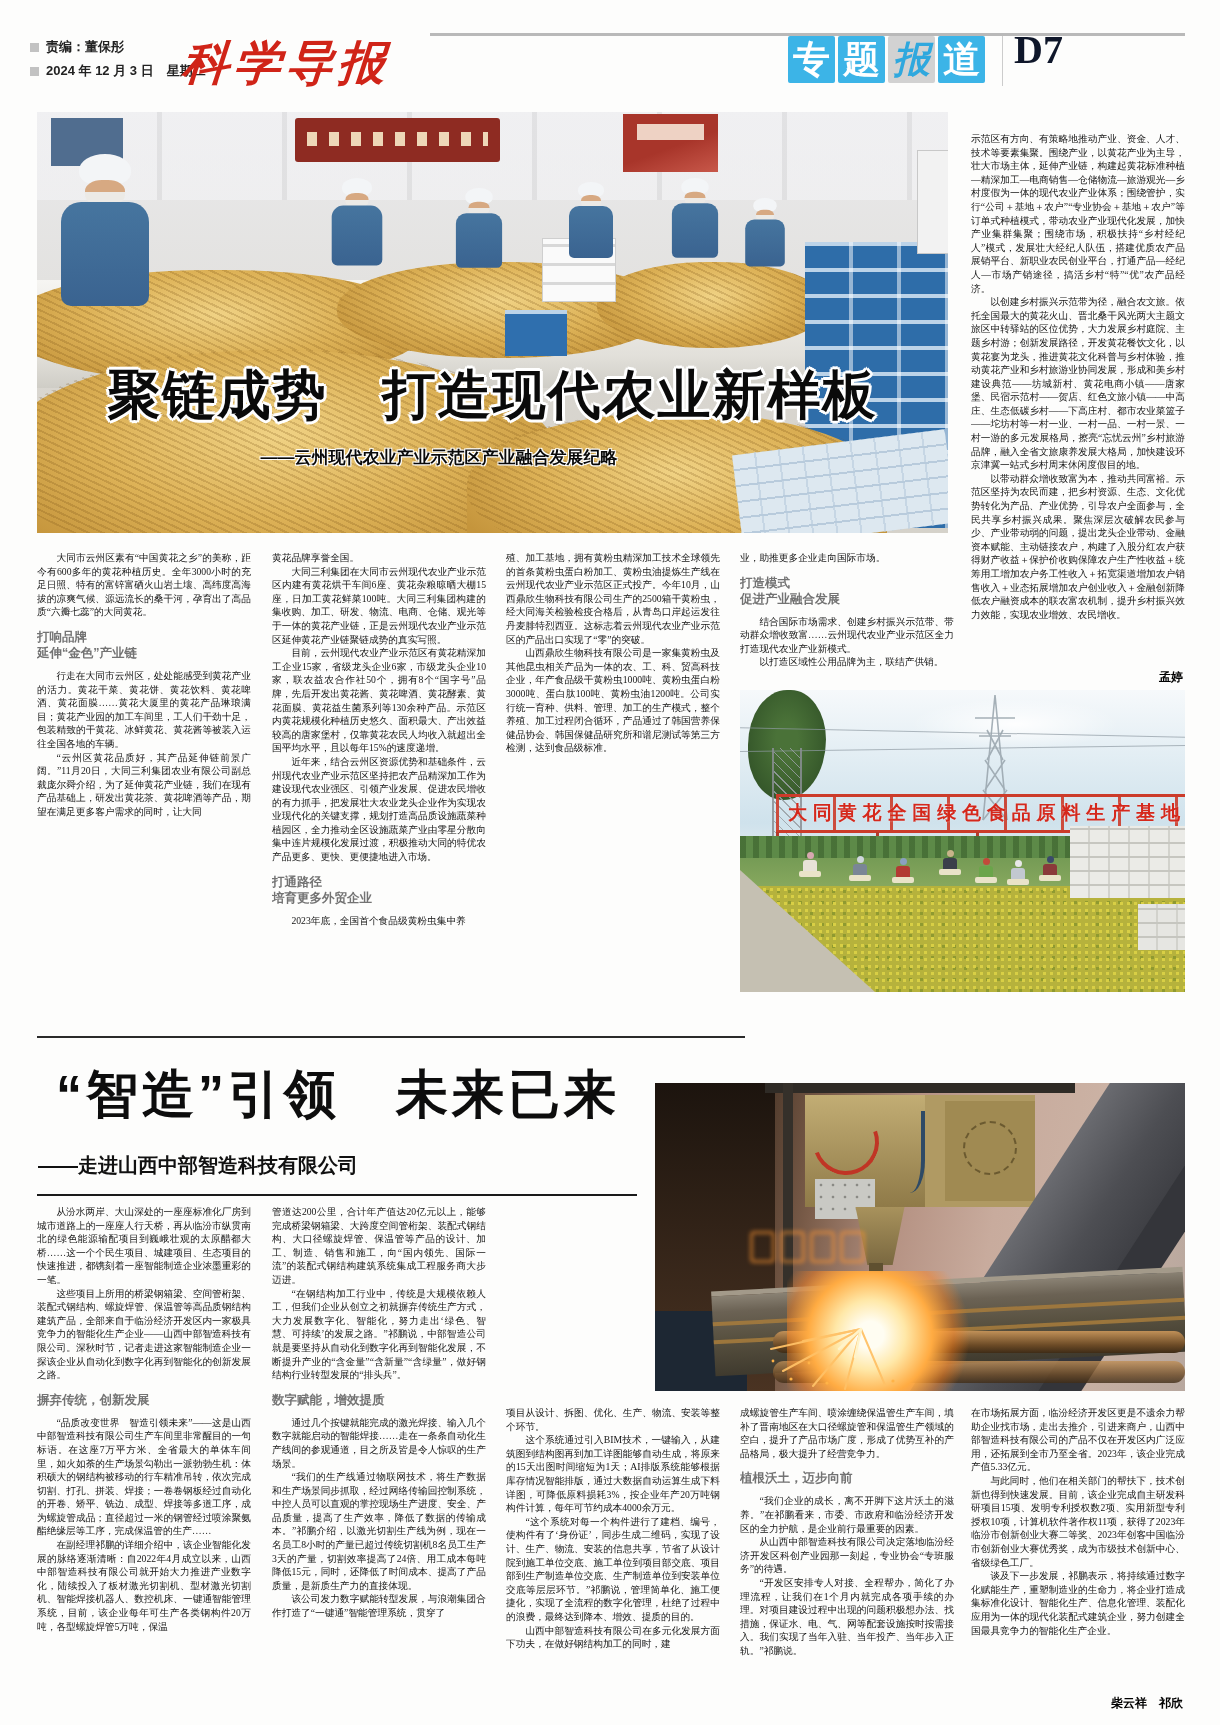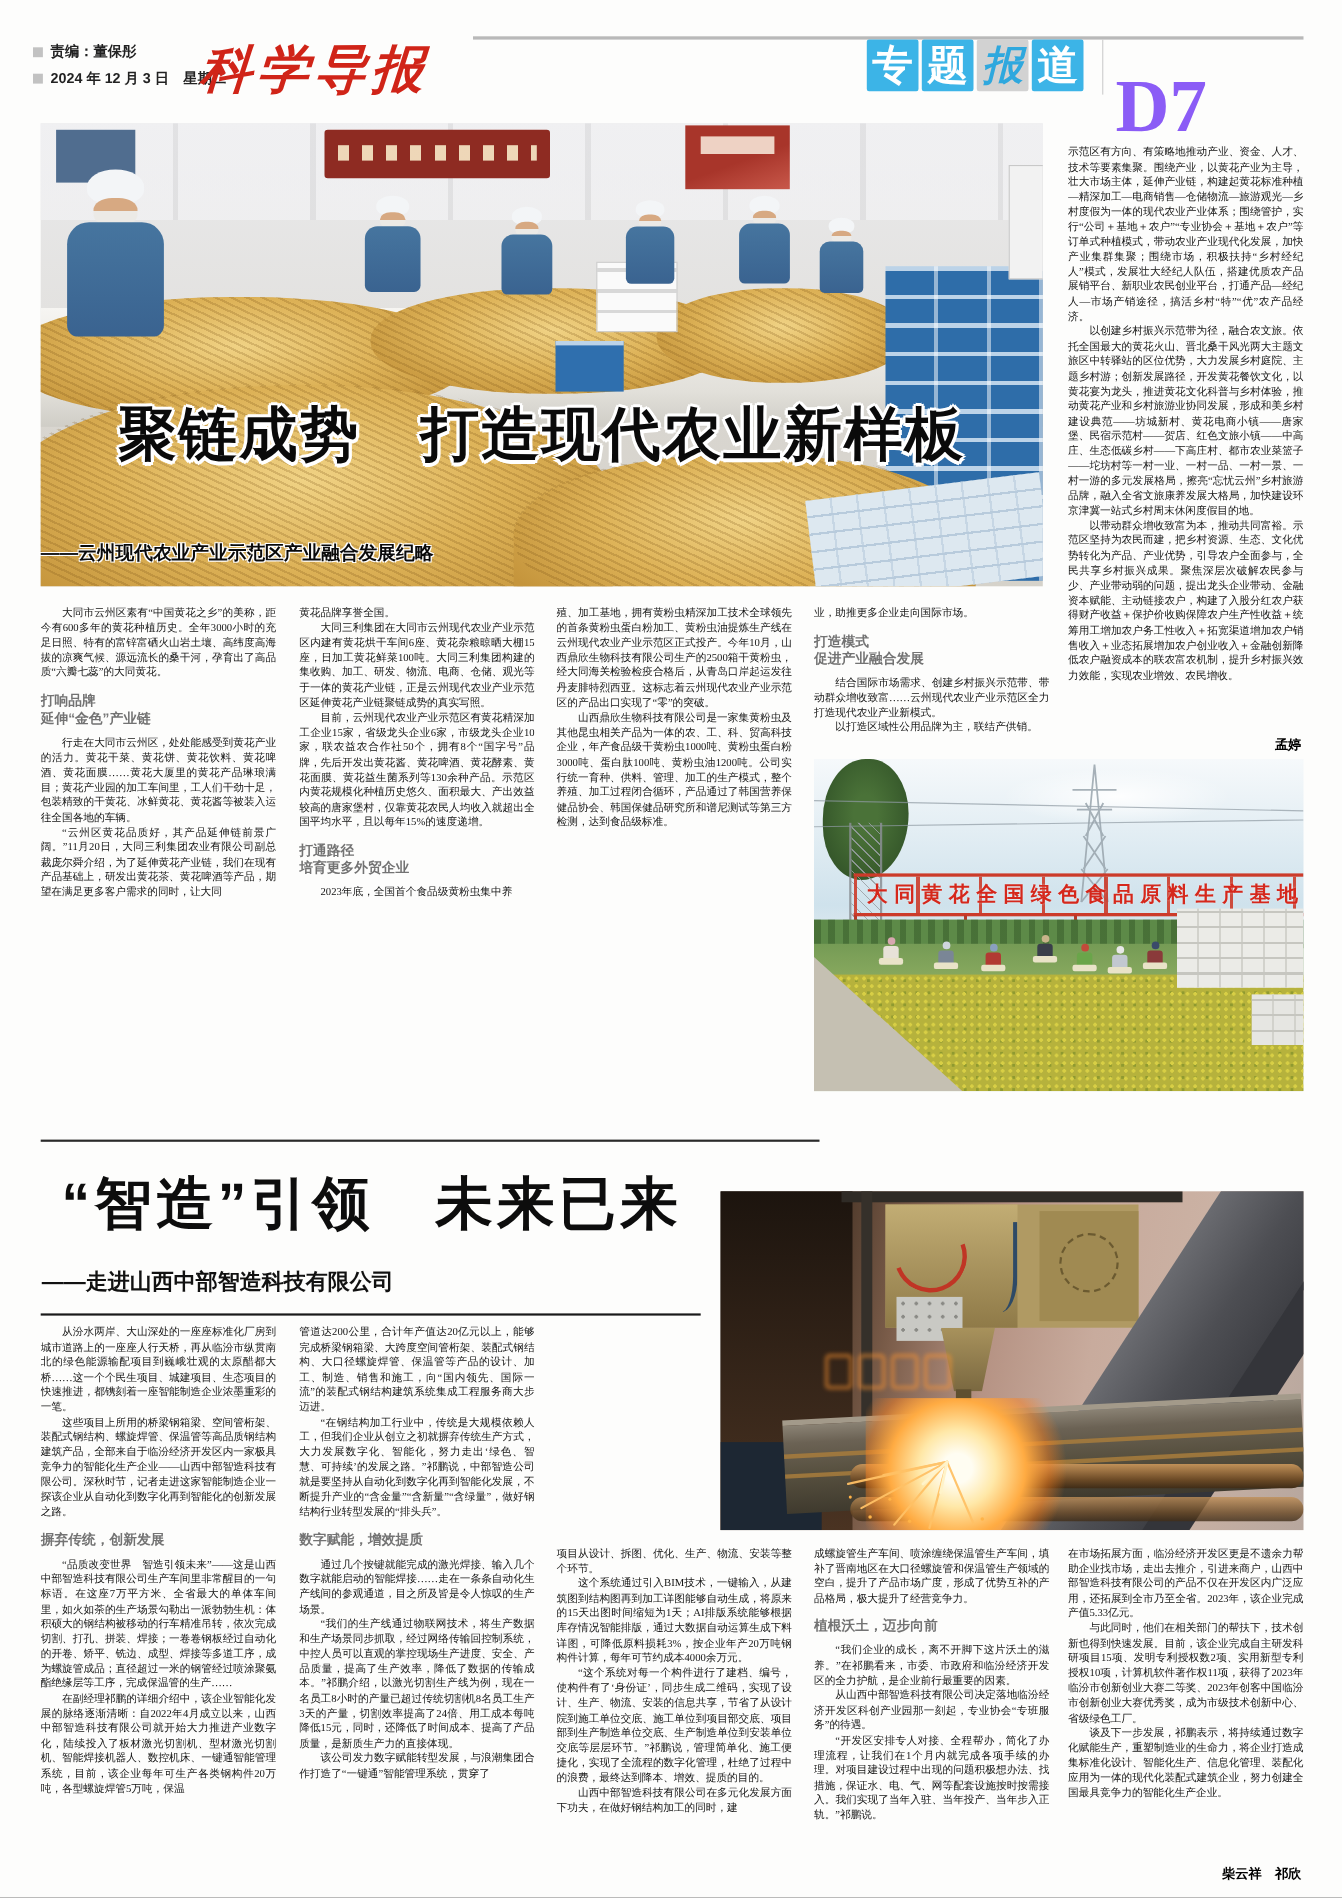--- a/index.html
+++ b/index.html
@@ -10,36 +10,36 @@
   .hdr-left{position:absolute;left:30px;top:38px;font-family:"Liberation Sans",sans-serif;font-weight:bold;font-size:13px;color:#222;}
   .hdr-line{display:flex;align-items:center;margin-bottom:6px;}
   .sq{display:inline-block;width:9px;height:9px;background:#c2c2c2;margin-right:7px;}
   .masthead{position:absolute;left:182px;top:32px;font-size:47px;font-weight:bold;font-style:italic;
             color:#d02418;letter-spacing:5px;transform:skewX(-4deg);font-family:"Liberation Serif",serif;}
   .tiles{position:absolute;left:788px;top:36px;display:flex;gap:3px;}
   .tile{width:47px;height:47px;background:#3cb4e7;color:#fff;font-family:"Liberation Sans",sans-serif;
         font-weight:bold;font-size:37px;line-height:47px;text-align:center;border-radius:2px;}
   .tile.alt{background:#d2d2d2;color:#2fa8de;font-style:italic;}
   .hdr-vsep{position:absolute;left:1002px;top:36px;width:1px;height:50px;background:#ccc;}
-  .pageno{position:absolute;left:1014px;top:26px;font-size:68px;font-weight:bold;color:#8b5cf6;font-family:"Liberation Serif",serif;margin-top:31px;}
+  .pageno{position:absolute;left:1014px;top:26px;font-size:40px;font-weight:bold;color:#0f172a;font-family:"Liberation Serif",serif;}
   
   .c{position:absolute;width:214px;font-size:9.7px;line-height:13.6px;text-align:justify;overflow:hidden;color:#141414;}
   .c p{margin:0;text-indent:2em;}
   .c p.noind{text-indent:0;}
   .c h3{font-family:"Liberation Sans",sans-serif;font-size:12.5px;line-height:16px;margin:10px 0 8px;
         white-space:pre-line;color:#737373;text-indent:0;}
   .byline{position:absolute;right:2px;bottom:1px;font-family:"Liberation Sans",sans-serif;
           font-weight:bold;font-size:12px;color:#000;}
   
   .head1{position:absolute;left:37px;top:360px;width:911px;text-align:center;
          font-family:"Liberation Sans",sans-serif;font-weight:bold;font-size:53px;letter-spacing:2px;color:#0a0a0a;
          text-shadow:-2px -2px 0 #fff,2px -2px 0 #fff,-2px 2px 0 #fff,2px 2px 0 #fff,0 -3px 0 #fff,0 3px 0 #fff,-3px 0 0 #fff,3px 0 0 #fff;}
-  .sub1{position:absolute;left:37px;top:446px;width:804px;
+  .sub1{position:absolute;left:37px;top:446px;width:804px;text-align:center;
         font-family:"Liberation Sans",sans-serif;font-weight:bold;font-size:17px;color:#0a0a0a;
-        text-shadow:-1px -1px 0 #fff,1px -1px 0 #fff,-1px 1px 0 #fff,1px 1px 0 #fff;margin-top:45px;}
+        text-shadow:-1px -1px 0 #fff,1px -1px 0 #fff,-1px 1px 0 #fff,1px 1px 0 #fff;}
   .head2{position:absolute;left:56px;top:1060px;font-family:"Liberation Sans",sans-serif;
          font-weight:bold;font-size:52px;letter-spacing:4px;color:#0d0d0d;}
   .sub2{position:absolute;left:38px;top:1152px;font-family:"Liberation Sans",sans-serif;
         font-weight:bold;font-size:20px;color:#111;}
   .rule2{position:absolute;left:37px;top:1194px;width:600px;height:2px;background:#1a1a1a;}
   .divider{position:absolute;left:37px;top:1036px;width:708px;height:2px;background:#2a2a2a;}
   
   .ph1{position:absolute;left:37px;top:112px;width:911px;height:421px;overflow:hidden;
        background:linear-gradient(180deg,#eaeaec 0%,#e3e2e0 40%,#d9d6d0 62%,#d5d2ca 100%);}
   .ph1 .windows{position:absolute;left:0;top:0;width:911px;height:88px;opacity:.65;
@@ -238,20 +238,21 @@
       <p>大同市云州区素有“中国黄花之乡”的美称，距今有600多年的黄花种植历史。全年3000小时的充足日照、特有的富锌富硒火山岩土壤、高纬度高海拔的凉爽气候、源远流长的桑干河，孕育出了高品质“六瓣七蕊”的大同黄花。</p>
       <h3>打响品牌
 延伸“金色”产业链</h3>
       <p>行走在大同市云州区，处处能感受到黄花产业的活力。黄花干菜、黄花饼、黄花饮料、黄花啤酒、黄花面膜……黄花大厦里的黄花产品琳琅满目；黄花产业园的加工车间里，工人们干劲十足，包装精致的干黄花、冰鲜黄花、黄花酱等被装入运往全国各地的车辆。</p>
       <p>“云州区黄花品质好，其产品延伸链前景广阔。”11月20日，大同三利集团农业有限公司副总裁庞尔舜介绍，为了延伸黄花产业链，我们在现有产品基础上，研发出黄花茶、黄花啤酒等产品，期望在满足更多客户需求的同时，让大同</p>
     </div>
   <div class="c" style="left:272px;top:551px;height:458px;">
       <p class="noind">黄花品牌享誉全国。</p>
       <p>大同三利集团在大同市云州现代农业产业示范区内建有黄花烘干车间6座、黄花杂粮晾晒大棚15座，日加工黄花鲜菜100吨。大同三利集团构建的集收购、加工、研发、物流、电商、仓储、观光等于一体的黄花产业链，正是云州现代农业产业示范区延伸黄花产业链聚链成势的真实写照。</p>
       <p>目前，云州现代农业产业示范区有黄花精深加工企业15家，省级龙头企业6家，市级龙头企业10家，联农益农合作社50个，拥有8个“国字号”品牌，先后开发出黄花酱、黄花啤酒、黄花酵素、黄花面膜、黄花益生菌系列等130余种产品。示范区内黄花规模化种植历史悠久、面积最大、产出效益较高的唐家堡村，仅靠黄花农民人均收入就超出全国平均水平，且以每年15%的速度递增。</p>
+      <p>近年来，结合云州区资源优势和基础条件，云州现代农业产业示范区坚持把农产品精深加工作为建设现代农业强区、引领产业发展、促进农民增收的有力抓手，把发展壮大农业龙头企业作为实现农业现代化的关键支撑，规划打造高品质设施蔬菜种植园区，全力推动全区设施蔬菜产业由零星分散向集中连片规模化发展过渡，积极推动大同的特优农产品更多、更快、更便捷地进入市场。</p>
       <h3>打通路径
 培育更多外贸企业</h3>
       <p>2023年底，全国首个食品级黄粉虫集中养</p>
     </div>
   <div class="c" style="left:506px;top:551px;height:458px;">
       <p class="noind">殖、加工基地，拥有黄粉虫精深加工技术全球领先的首条黄粉虫蛋白粉加工、黄粉虫油提炼生产线在云州现代农业产业示范区正式投产。今年10月，山西鼎欣生物科技有限公司生产的2500箱干黄粉虫，经大同海关检验检疫合格后，从青岛口岸起运发往丹麦腓特烈西亚。这标志着云州现代农业产业示范区的产品出口实现了“零”的突破。</p>
       <p>山西鼎欣生物科技有限公司是一家集黄粉虫及其他昆虫相关产品为一体的农、工、科、贸高科技企业，年产食品级干黄粉虫1000吨、黄粉虫蛋白粉3000吨、蛋白肽100吨、黄粉虫油1200吨。公司实行统一育种、供料、管理、加工的生产模式，整个养殖、加工过程闭合循环，产品通过了韩国营养保健品协会、韩国保健品研究所和谱尼测试等第三方检测，达到食品级标准。</p>
     </div>
   <div class="c" style="left:740px;top:551px;height:135px;">
       <p class="noind">业，助推更多企业走向国际市场。</p>

